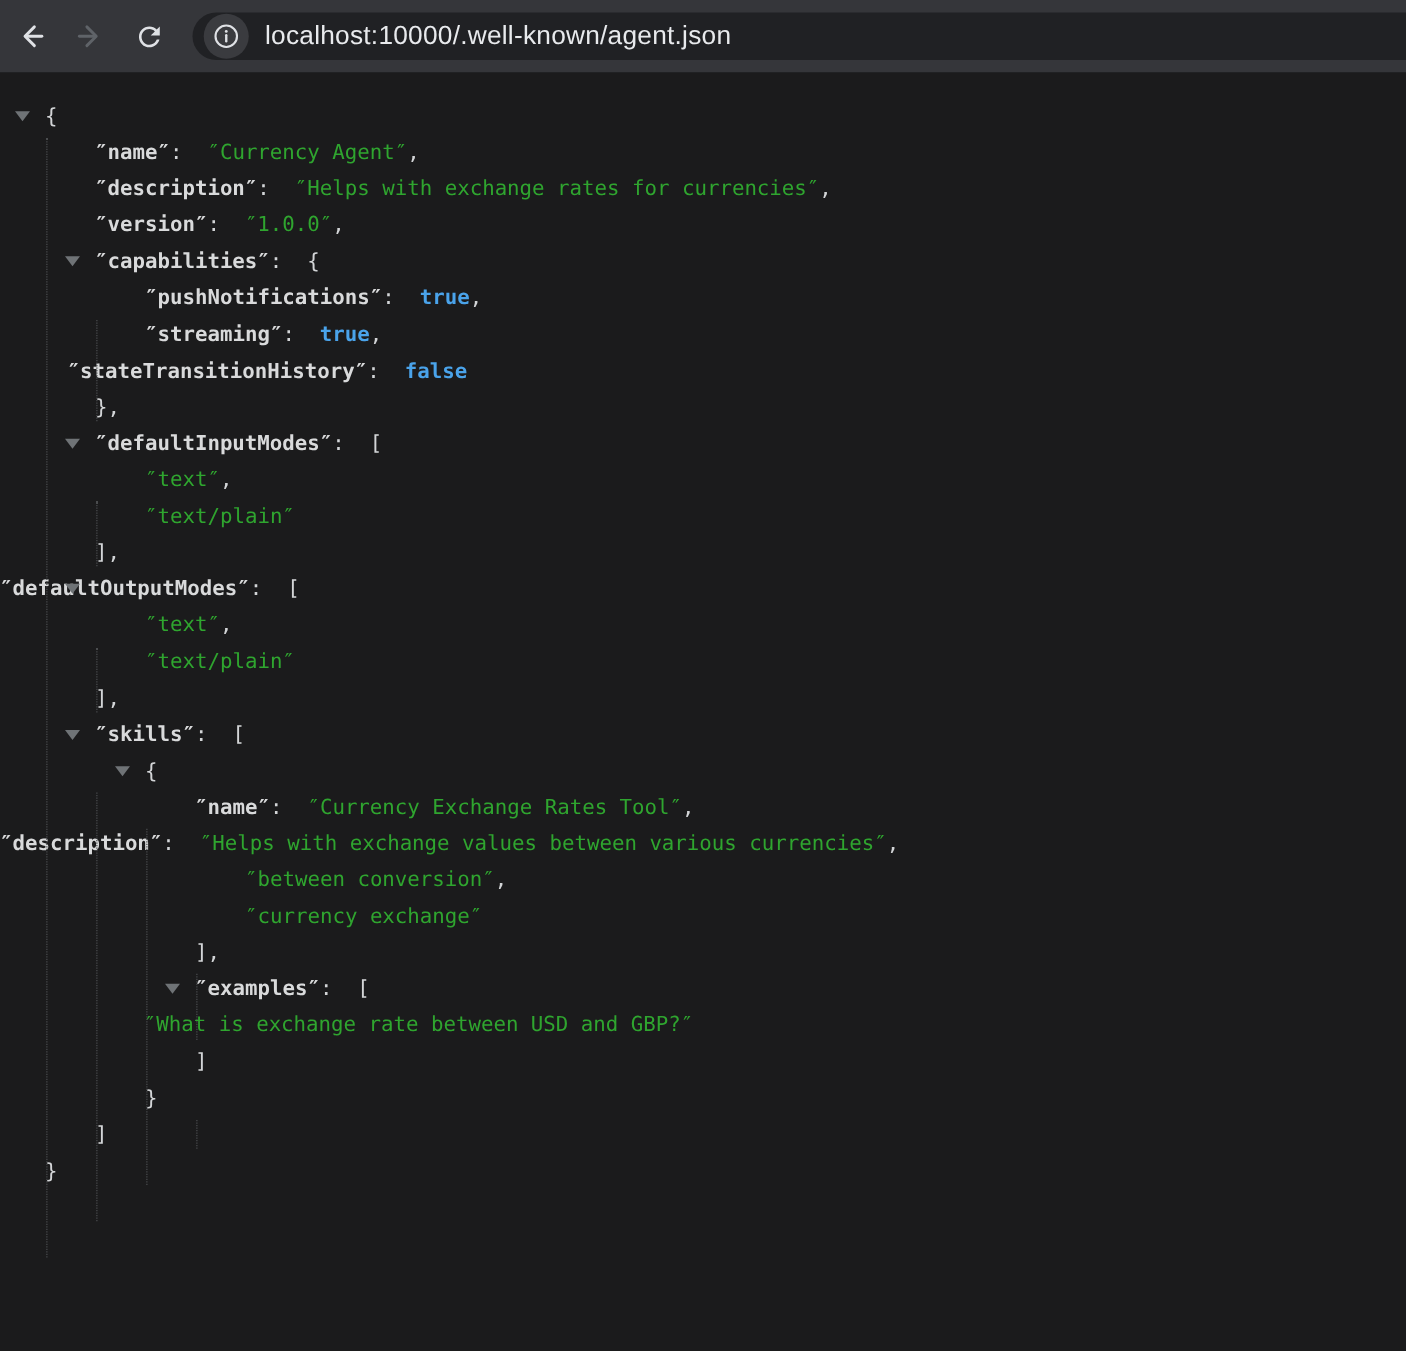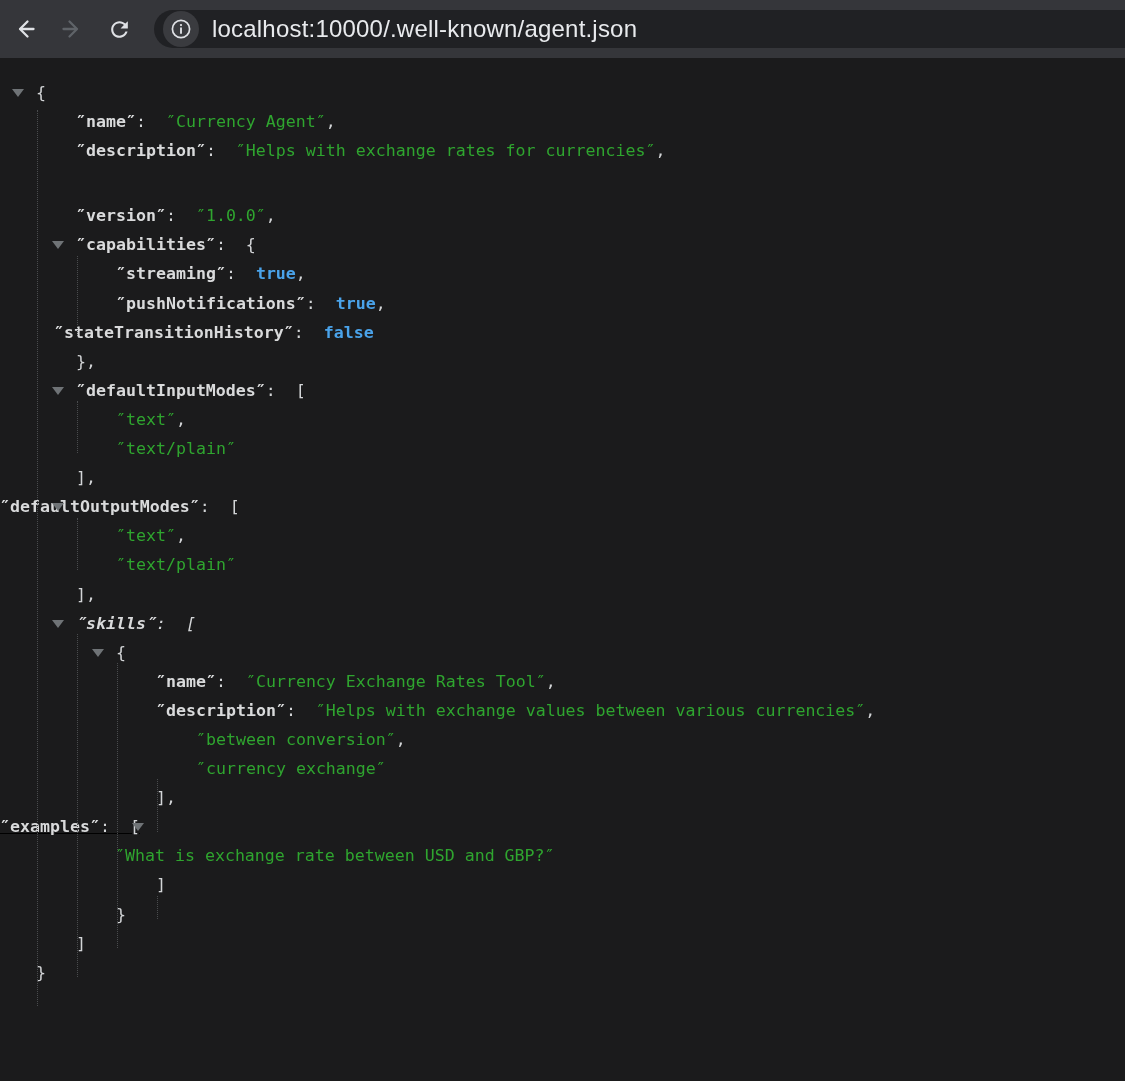--- a/index.html
+++ b/index.html
@@ -30,21 +30,21 @@
     flex:1 1 auto;height:38px;margin-left:15px;margin-right:-24px;
     background:var(--c-omnibox_bg);border-radius:19px;
     display:flex;align-items:center;min-width:0;cursor:text;
   }
   .site-chip{
     width:36px;height:36px;margin-left:9px;border-radius:50%;
     background:var(--c-chip_bg);display:flex;align-items:center;justify-content:center;
     cursor:pointer;flex:0 0 auto;
   }
   .url-text{
-    margin-left:13px;color:var(--c-url_text);font-size:24px;
+    margin-left:13px;color:var(--c-url_text);font-size:21px;
     white-space:nowrap;letter-spacing:.2px;
   }
   
   .viewer{
     position:relative;width:1125px;height:1023px;
     background:var(--c-content_bg);padding-top:20px;overflow:hidden;
     font-family:"DejaVu Sans Mono","Liberation Mono",monospace;
   }
   .line{
     position:relative;white-space:pre;
@@ -99,42 +99,42 @@
       </span>
     </div>
     <span class="url-text">localhost:10000/.well-known/agent.json</span>
   </div>
 </div>
 
 <div class="viewer" id="json-viewer">
     <div class="line" style="padding-left: 36px;"><span class="tri" style="left: 12px;"></span><span class="p">{</span></div>
     <div class="line" style="padding-left: 76px;"><span class="k">″name″</span><span class="p">:  </span><span class="s">″Currency Agent″</span><span class="p">,</span></div>
     <div class="line" style="padding-left: 76px;"><span class="k">″description″</span><span class="p">:  </span><span class="s">″Helps with exchange rates for currencies″</span><span class="p">,</span></div>
-    <div class="line" style="padding-left: 76px; margin-top: 36px;"><span class="k">″version″</span><span class="p">:  </span><span class="s">″1.0.0″</span><span class="p">,</span></div>
+    <div class="line" style="padding-left: 76px;"><span class="k">″version″</span><span class="p">:  </span><span class="s">″1.0.0″</span><span class="p">,</span></div>
     <div class="line" style="padding-left: 76px;"><span class="tri" style="left: 52px;"></span><span class="k">″capabilities″</span><span class="p">:  </span><span class="p">{</span></div>
+    <div class="line" style="padding-left: 116px;"><span class="k">″pushNotifications″</span><span class="p">:  </span><span class="b">true</span><span class="p">,</span></div>
     <div class="line" style="padding-left: 116px;"><span class="k">″streaming″</span><span class="p">:  </span><span class="b">true</span><span class="p">,</span></div>
-    <div class="line" style="padding-left: 116px;"><span class="k">″pushNotifications″</span><span class="p">:  </span><span class="b">true</span><span class="p">,</span></div>
     <div class="line" style="padding-left: 54px;"><span class="k">″stateTransitionHistory″</span><span class="p">:  </span><span class="b">false</span></div>
     <div class="line" style="padding-left: 76px;"><span class="p">},</span></div>
     <div class="line" style="padding-left: 76px;"><span class="tri" style="left: 52px;"></span><span class="k">″defaultInputModes″</span><span class="p">:  </span><span class="p">[</span></div>
     <div class="line" style="padding-left: 116px;"><span class="s">″text″</span><span class="p">,</span></div>
     <div class="line" style="padding-left: 116px;"><span class="s">″text/plain″</span></div>
     <div class="line" style="padding-left: 76px;"><span class="p">],</span></div>
     <div class="line" style=""><span class="tri" style="left: 52px;"></span><span class="k">″defaultOutputModes″</span><span class="p">:  </span><span class="p">[</span></div>
     <div class="line" style="padding-left: 116px;"><span class="s">″text″</span><span class="p">,</span></div>
     <div class="line" style="padding-left: 116px;"><span class="s">″text/plain″</span></div>
     <div class="line" style="padding-left: 76px;"><span class="p">],</span></div>
-    <div class="line" style="padding-left: 76px; font-style: italic;"><span class="tri" style="left: 52px;"></span><span class="k">″skills″</span><span class="p">:  </span><span class="p">[</span></div>
+    <div class="line" style="padding-left: 76px;"><span class="tri" style="left: 52px;"></span><span class="k">″skills″</span><span class="p">:  </span><span class="p">[</span></div>
     <div class="line" style="padding-left: 116px;"><span class="tri" style="left: 92px;"></span><span class="p">{</span></div>
     <div class="line" style="padding-left: 156px;"><span class="k">″name″</span><span class="p">:  </span><span class="s">″Currency Exchange Rates Tool″</span><span class="p">,</span></div>
-    <div class="line" style="padding-left: 156px;"><span class="k">″description″</span><span class="p">:  </span><span class="s">″Helps with exchange values between various currencies″</span><span class="p">,</span></div>
+    <div class="line" style=""><span class="k">″description″</span><span class="p">:  </span><span class="s">″Helps with exchange values between various currencies″</span><span class="p">,</span></div>
     <div class="line" style="padding-left: 196px;"><span class="s">″between conversion″</span><span class="p">,</span></div>
     <div class="line" style="padding-left: 196px;"><span class="s">″currency exchange″</span></div>
     <div class="line" style="padding-left: 156px;"><span class="p">],</span></div>
-    <div class="line" style=" text-decoration: underline;"><span class="tri" style="left: 132px;"></span><span class="k">″examples″</span><span class="p">:  </span><span class="p">[</span></div>
+    <div class="line" style="padding-left: 156px;"><span class="tri" style="left: 132px;"></span><span class="k">″examples″</span><span class="p">:  </span><span class="p">[</span></div>
     <div class="line" style="padding-left: 115px;"><span class="s">″What is exchange rate between USD and GBP?″</span></div>
     <div class="line" style="padding-left: 156px;"><span class="p">]</span></div>
     <div class="line" style="padding-left: 116px;"><span class="p">}</span></div>
     <div class="line" style="padding-left: 76px;"><span class="p">]</span></div>
     <div class="line" style="padding-left: 36px;"><span class="p">}</span></div>
     <div class="guide" style="left: 77px; top: 197.6px; height: 81.3px;"></div>
     <div class="guide" style="left: 77px; top: 343.1px; height: 52.2px;"></div>
     <div class="guide" style="left: 77px; top: 459.5px; height: 52.2px;"></div>
     <div class="guide" style="left: 157px; top: 721.4px; height: 52.2px;"></div>
     <div class="guide" style="left: 157px; top: 837.8px; height: 23.1px;"></div>

